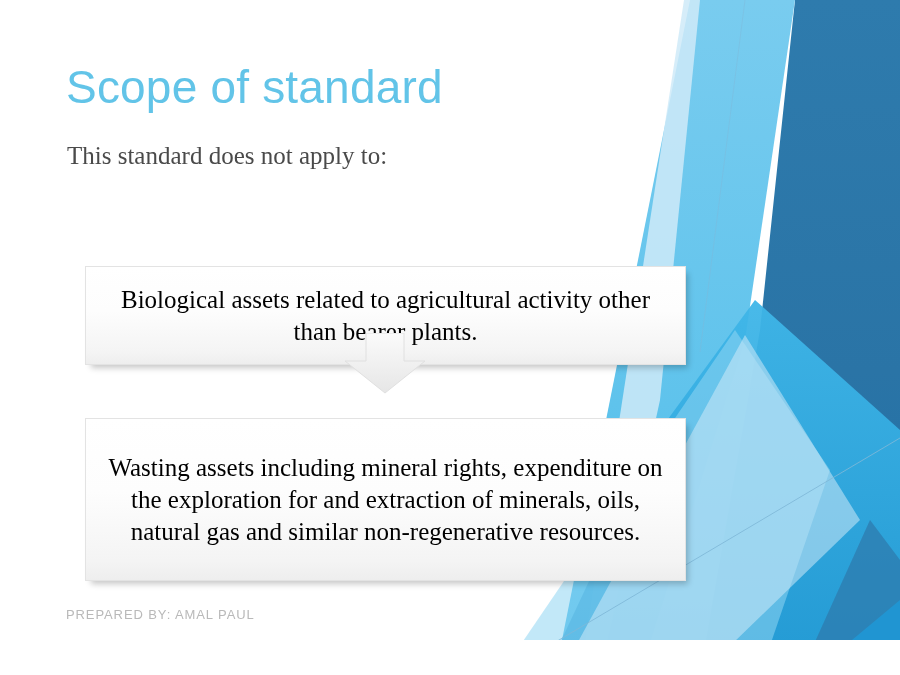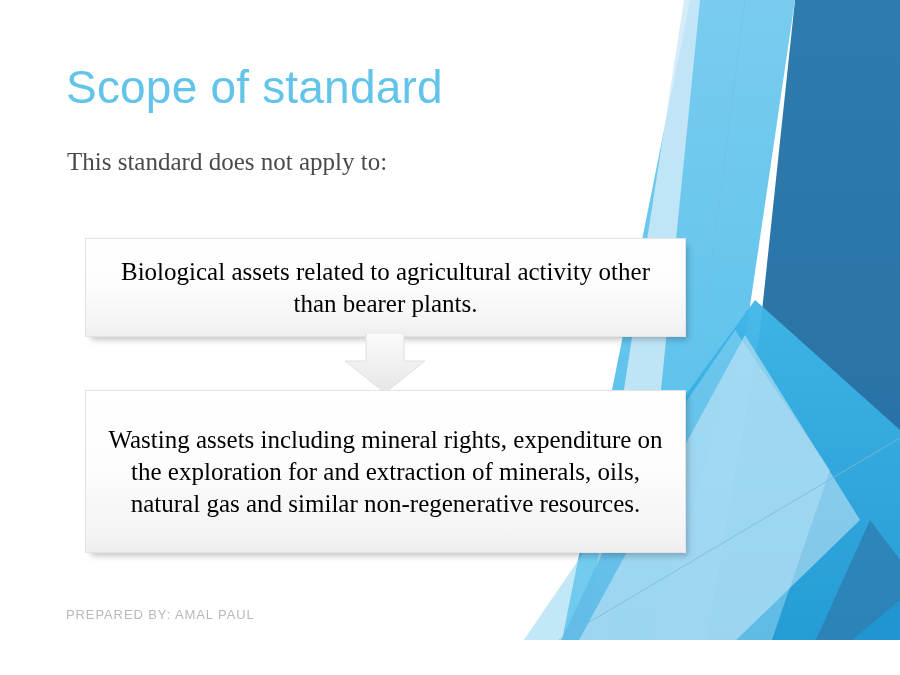--- a/index.html
+++ b/index.html
@@ -39,41 +39,42 @@
     letter-spacing: 0.2px;
     color: #62C4E8;
     line-height: 1.1;
     white-space: nowrap;
   }
 
   
   #lead-text {
     position: absolute;
     left: 67px;
-    top: 146px;
+    top: 140px;
     font-family: "Liberation Serif", serif;
     font-size: 25px;
     color: #4a4a4a;
     line-height: 1.25;
     white-space: nowrap;
   }
 
   
   .process-box {
     position: absolute;
     box-sizing: border-box;
     border: 1px solid #e3e3e3;
     background: linear-gradient(to bottom, #ffffff 0%, #fdfdfd 45%, #f4f4f4 88%, #eeeeee 100%);
     box-shadow: 4px 5px 6px -2px rgba(0,0,0,0.22);
     display: flex;
     align-items: center;
     justify-content: center;
     text-align: center;
     font-family: "Liberation Serif", serif;
     color: #000000;
+    margin-top: 28px;
   }
   #box-biological {
     left: 85px;
     top: 238px;
     width: 601px;
     height: 99px;
     font-size: 25px;
     line-height: 1.28;
     padding: 0 22px;
   }

